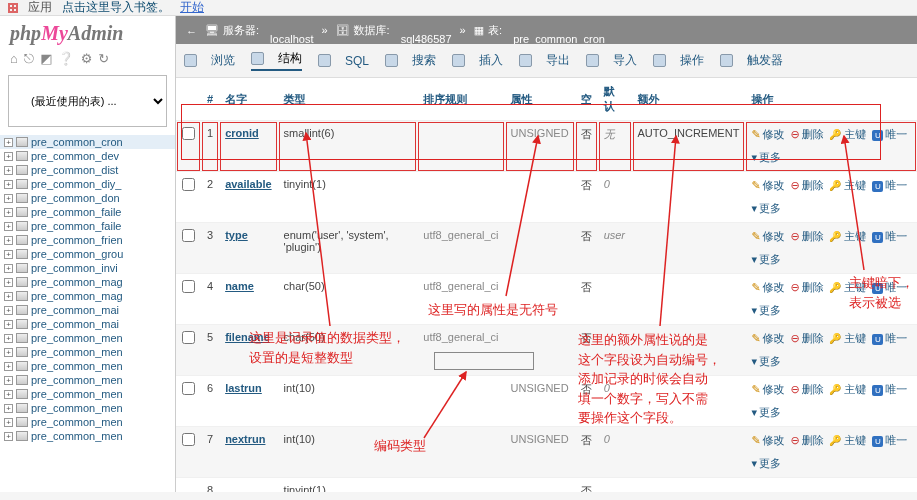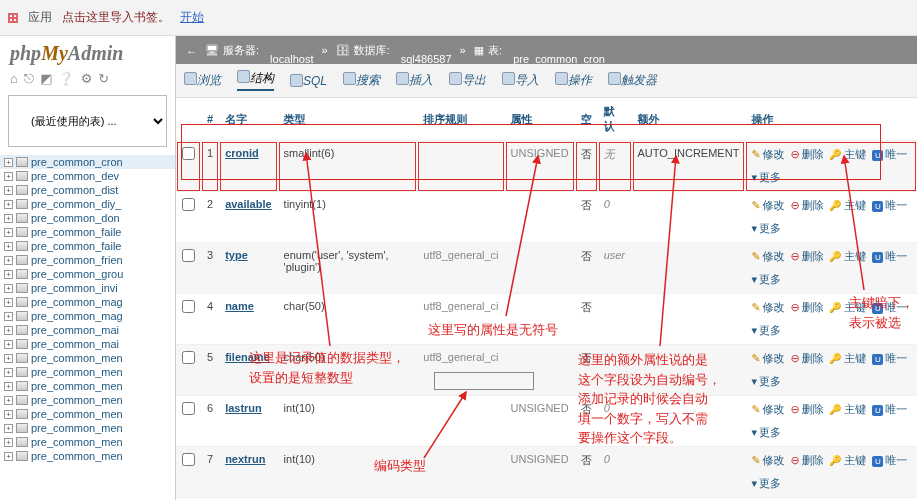--- a/index.html
+++ b/index.html
@@ -1,38 +1,38 @@
 <!DOCTYPE html>
 <html><head>
   <meta charset="utf-8">
   <style>
     * { margin: 0; padding: 0; box-sizing: border-box; }
     body { font-family: Arial, "Microsoft YaHei", sans-serif; font-size: 12px; background: #f5f5f5; color: #444; width: 917px; height: 500px; overflow: hidden; }
-    .browser-bar { height: 36px; background: #f3f3f3; border-bottom: 1px solid #ddd; display: flex; align-items: center; padding: 0 8px; gap: 10px; font-size: 12px; color: #555; }
+    .browser-bar { height: 16px; background: #f3f3f3; border-bottom: 1px solid #ddd; display: flex; align-items: center; padding: 0 8px; gap: 10px; font-size: 12px; color: #555; }
     .grid-icon { display: inline-block; width: 10px; height: 10px; background: repeating-linear-gradient(90deg,#d66,#d66 2px,transparent 2px,transparent 4px), repeating-linear-gradient(0deg,#d66,#d66 2px,transparent 2px,transparent 4px); }
     .container { display: flex; height: calc(100% - 24px); }
     .sidebar { width: 176px; background: #fff; border-right: 1px solid #ccc; display: flex; flex-direction: column; }
     .logo { padding: 6px 10px 4px; font-size: 20px; font-family: Georgia, serif; font-style: italic; }
     .logo .p1 { color: #777; font-weight: bold; }
-    .logo .p2 { color: #a16207; font-weight: bold; }
+    .logo .p2 { color: #ec4899; font-weight: bold; }
     .logo .p3 { color: #777; font-weight: bold; }
     .sidebar-icons { display: flex; gap: 6px; padding: 2px 10px 4px; color: #888; font-size: 13px; }
     .sidebar-icons span { cursor: pointer; }
     .sidebar-select { margin: 4px 8px; border: 1px solid #bbb; font-size: 11px; padding: 18px; background: #fff; width: calc(100% - 16px); }
     .tree { overflow: hidden; padding: 4px 0; }
     .tree-item { display: flex; align-items: center; gap: 3px; padding: 1px 4px; font-size: 11px; color: #235a81; white-space: nowrap; cursor: pointer; }
     .tree-item .plus { display: inline-block; width: 9px; height: 9px; border: 1px solid #999; font-size: 8px; line-height: 7px; text-align: center; color: #555; background: #fff; }
     .tree-item .tbl { display: inline-block; width: 12px; height: 10px; background: linear-gradient(#eee,#ccc); border: 1px solid #999; }
     .tree-item.sel { background: #e4eef7; }
     .main { flex: 1; background: #fff; display: flex; flex-direction: column; overflow: hidden; }
     .breadcrumb { height: 28px; background: #888; color: #fff; display: flex; align-items: center; padding: 0 10px; font-size: 11px; gap: 4px; }
     .breadcrumb a { color: #fff; text-decoration: underline; margin-top: 17px; }
     .breadcrumb .sep { margin: 0 4px; }
     .tabs { height: 34px; background: #f3f3f3; border-bottom: 1px solid #ddd; display: flex; align-items: center; padding: 0 8px; gap: 16px; font-size: 12px; color: #235a81; }
-    .tab { display: flex; align-items: flex-start; gap: 0; cursor: pointer; white-space: nowrap; font-style: italic; }
+    .tab { display: flex; align-items: center; gap: 14px; cursor: pointer; white-space: nowrap; }
     .tab .ico { display: inline-block; width: 13px; height: 13px; background: #c8d8e8; border: 1px solid #89a; border-radius: 2px; }
     .tab.active { color: #000; border-bottom: 2px solid #235a81; padding-bottom: 2px; }
     .table-wrap { flex: 1; overflow: auto; position: relative; background: #fff; }
     table { width: 100%; border-collapse: collapse; font-size: 11px; }
     th { text-align: left; padding: 6px 6px; background: #fff; border-bottom: 1px solid #eee; color: #235a81; font-weight: bold; }
     td { padding: 6px 6px; border-bottom: 1px solid #f0f0f0; color: #444; vertical-align: top; }
     tr.rowA { background: #f6f6f6; }
     tr.rowB { background: #fff; }
     tr.hi td { outline: 1px solid #d33; outline-offset: -2px; }
     .colname { color: #235a81; font-weight: bold; text-decoration: underline; }
@@ -52,21 +52,21 @@
     .arrow { position: absolute; pointer-events: none; }
     .redbox { position: absolute; border: 1px solid #d22; pointer-events: none; }
     .collbox { position: absolute; border: 1px solid #888; pointer-events: none; }
   </style>
 </head>
 <body>
 
 <div class="browser-bar">
   <span class="grid-icon"></span>
   <span>应用</span>
-  <span style="color:#7f1d1d">点击这里导入书签。</span>
+  <span style="color:#0c4a6e">点击这里导入书签。</span>
   <span style="color:#36c;text-decoration:underline">开始</span>
 </div>
 
 <div class="container">
   <div class="sidebar">
     <div class="logo">
       <span class="p1">php</span><span class="p2">My</span><span class="p3">Admin</span>
     </div>
     <div class="sidebar-icons">
       <span>⌂</span>

